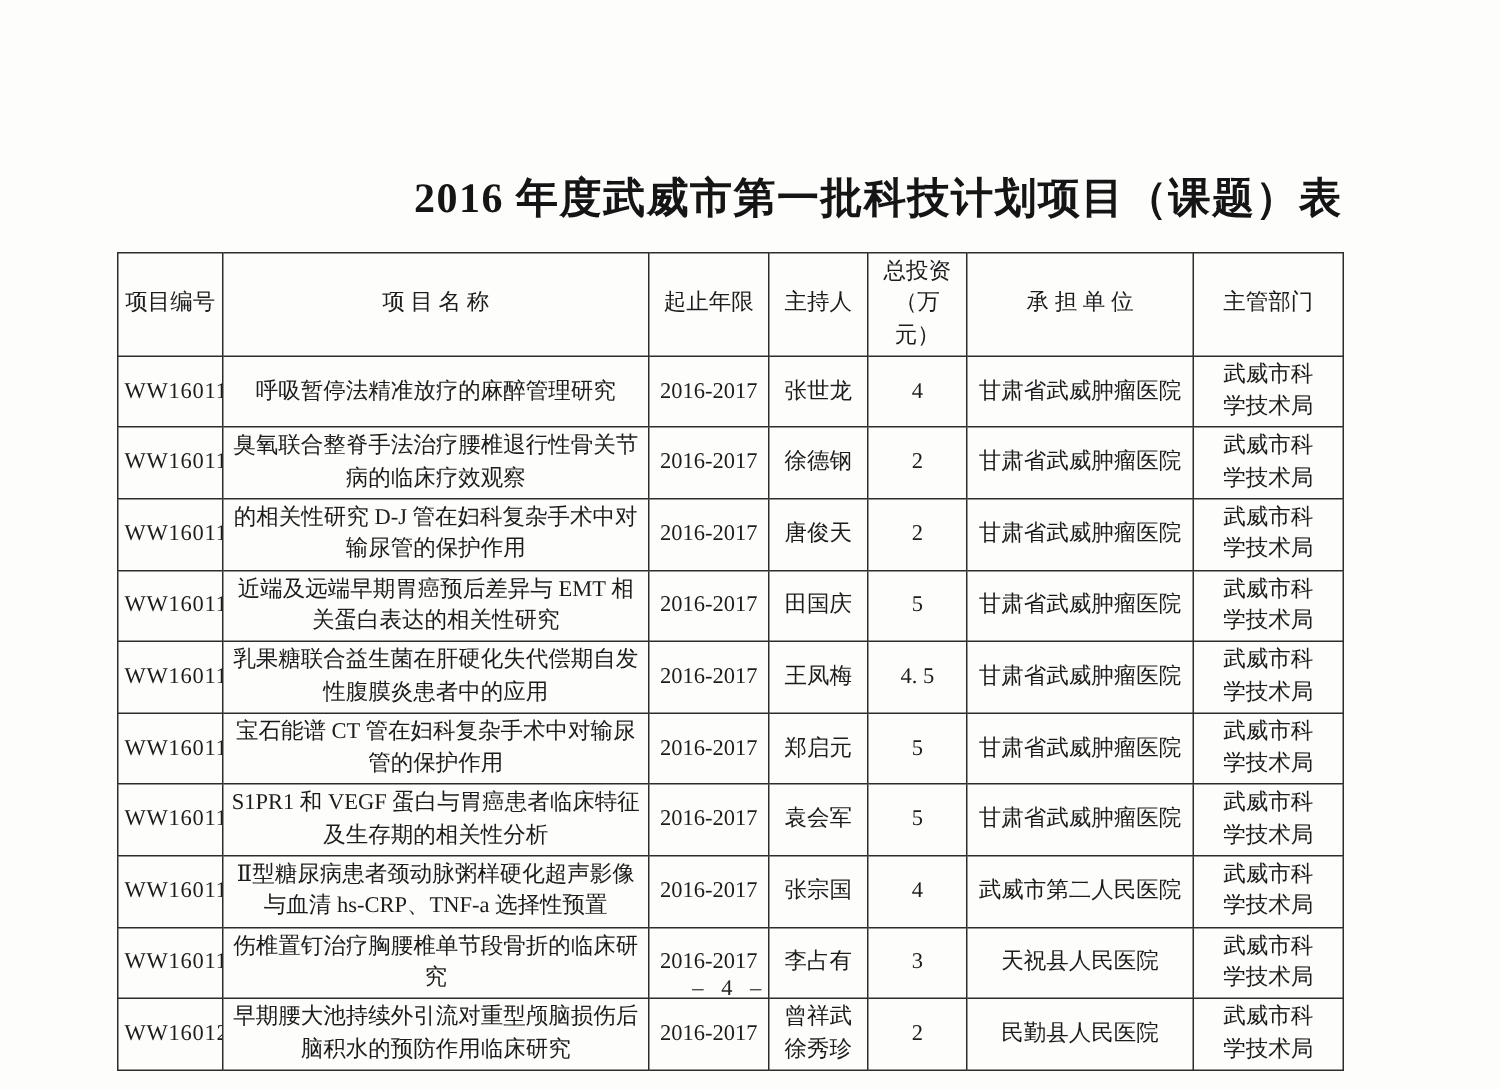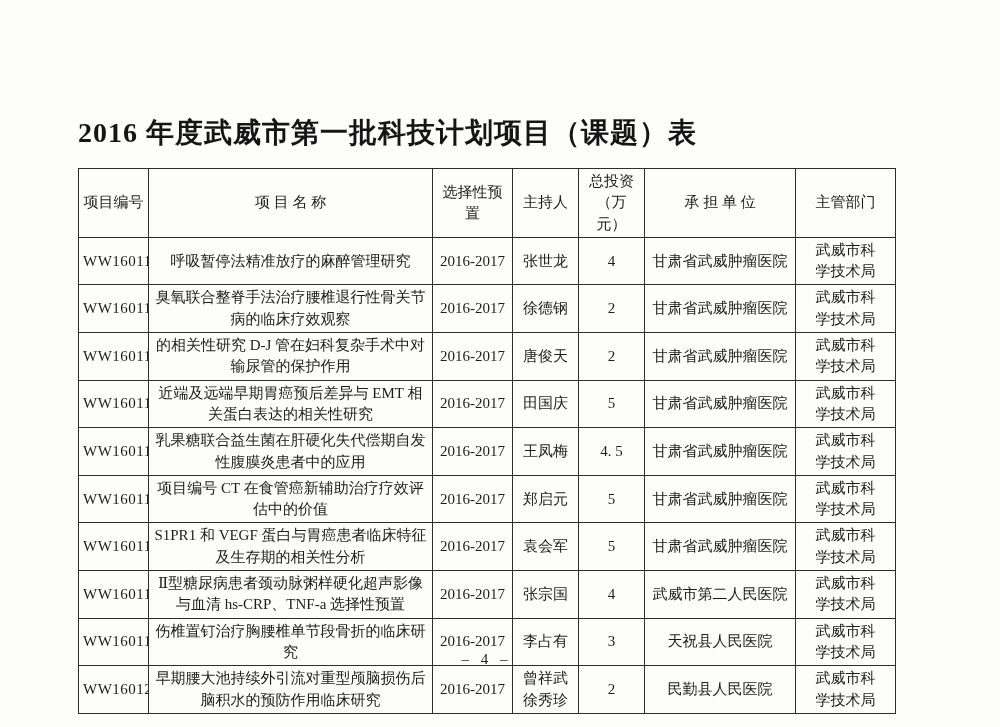--- a/index.html
+++ b/index.html
@@ -15,21 +15,21 @@
     overflow: hidden;
     font-family: "Liberation Serif", "DejaVu Serif", serif;
     color: #1c1c1c;
   }
   .doc-title {
     position: absolute;
     top: 116px;
     left: 78px;
     width: 817px;
     margin: 0;
-    text-align: left;
+    text-align: right;
     font-size: 28px;
     line-height: 1.2;
     font-weight: bold;
     letter-spacing: 1px;
     color: #151515;
   }
   table.projects-table {
     position: absolute;
     top: 168px;
     left: 78px;
@@ -80,21 +80,21 @@
       <col style="width:80px">
       <col style="width:66px">
       <col style="width:66px">
       <col style="width:151px">
       <col style="width:100px">
     </colgroup>
     <thead>
       <tr>
         <th>项目编号</th>
         <th>项 目 名 称</th>
-        <th>选择性预置</th>
+        <th>起止年限</th>
         <th>主持人</th>
         <th class="prewrap">总投资
 （万元）</th>
         <th>承  担  单  位</th>
         <th>主管部门</th>
       </tr>
     </thead>
     <tbody>
       <tr>
         <td class="cell-id">WW160111</td>
@@ -141,21 +141,21 @@
         <td>乳果糖联合益生菌在肝硬化失代偿期自发性腹膜炎患者中的应用</td>
         <td class="cell-duration">2016-2017</td>
         <td>王凤梅</td>
         <td>4. 5</td>
         <td>甘肃省武威肿瘤医院</td>
         <td class="cell-dept prewrap">武威市科
 学技术局</td>
       </tr>
       <tr>
         <td class="cell-id">WW160116</td>
-        <td>项目编号 CT 在食管癌新辅助治疗疗效评估中的价值</td>
+        <td>宝石能谱 CT 管在妇科复杂手术中对输尿管的保护作用</td>
         <td class="cell-duration">2016-2017</td>
         <td>郑启元</td>
         <td>5</td>
         <td>甘肃省武威肿瘤医院</td>
         <td class="cell-dept prewrap">武威市科
 学技术局</td>
       </tr>
       <tr>
         <td class="cell-id">WW160117</td>
         <td>S1PR1 和 VEGF 蛋白与胃癌患者临床特征及生存期的相关性分析</td>

